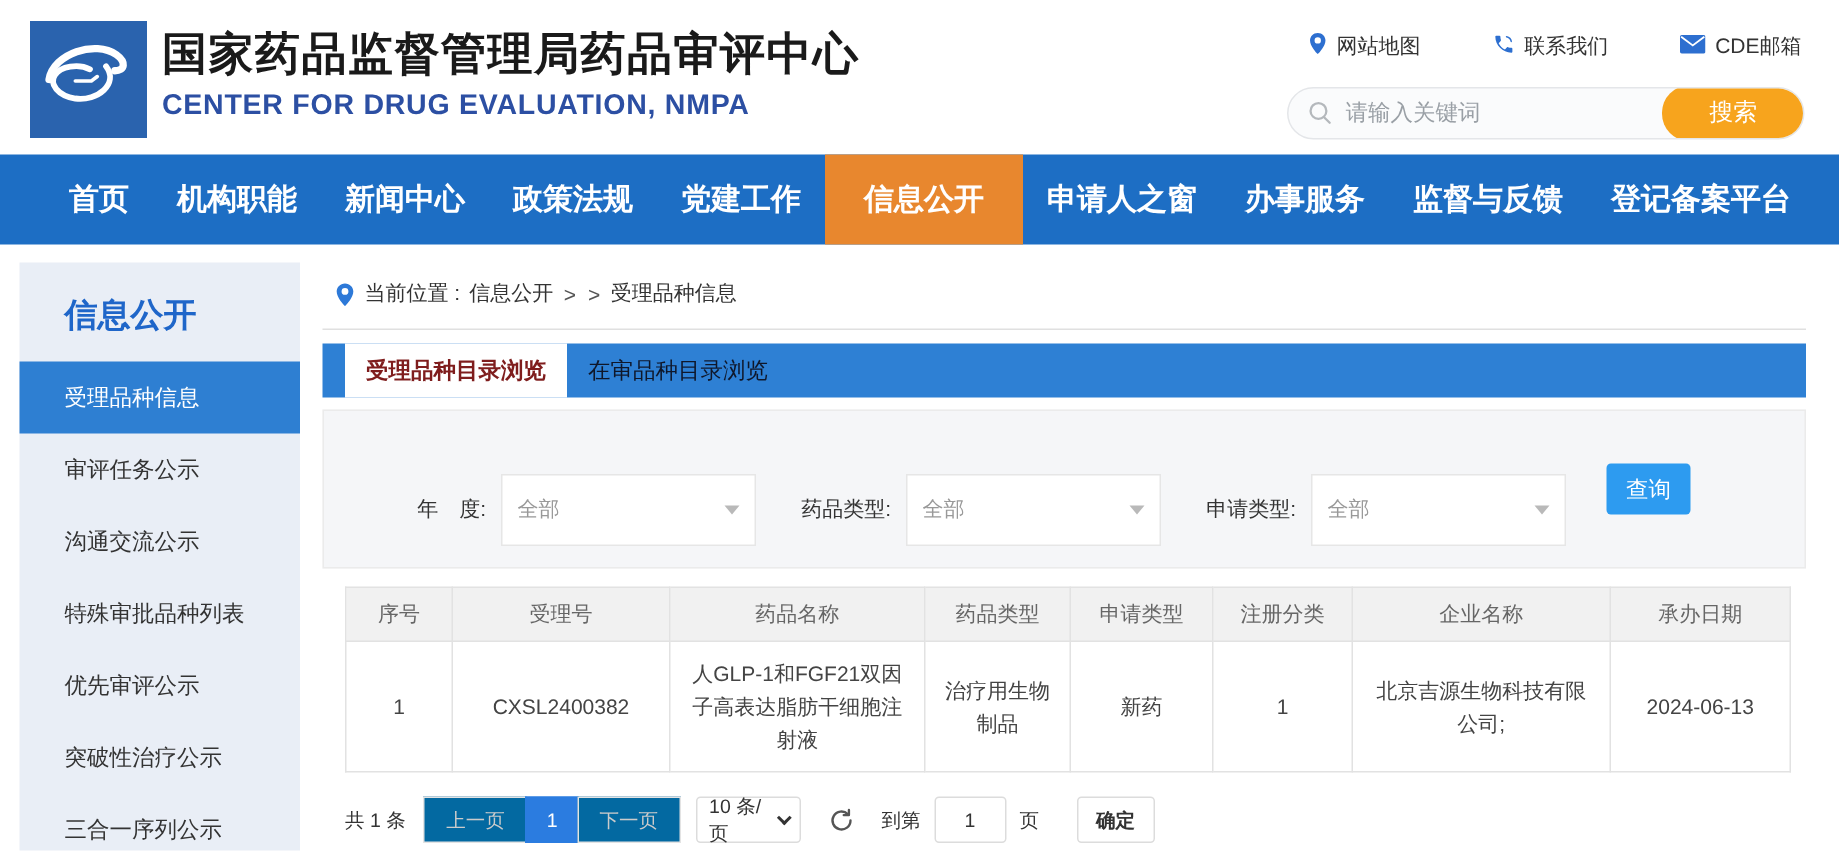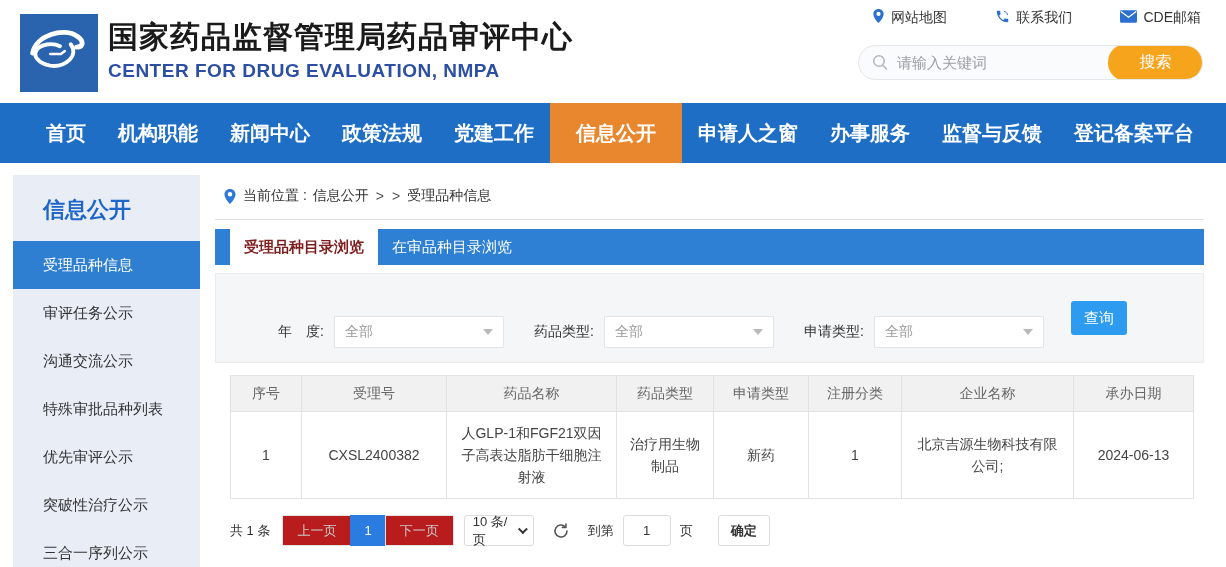--- a/index.html
+++ b/index.html
@@ -6,21 +6,21 @@
   html,body { width:1226px; height:567px; overflow:hidden; background:#fff;
     font-family:"Liberation Sans","DejaVu Sans",sans-serif; }
 
   
   .site-header { height:103px; display:flex; align-items:flex-start; padding:14px 22px 0 20px; position:relative; }
   .logo { width:78px; height:78px; flex:0 0 78px; }
   .logo svg { display:block; }
   .title-wrap { margin-left:10px; padding-top:4px; }
   .site-title { font-size:30px; font-weight:700; color:#1a1a1a; letter-spacing:1px; line-height:38px; }
   .site-subtitle { font-size:19px; font-weight:700; color:#2c4fa3; letter-spacing:0.5px; margin-top:4px; }
-  .header-right { position:absolute; right:23px; top:4px; width:345px; }
+  .header-right { position:absolute; right:23px; top:17px; width:345px; }
   .quick-links { display:flex; justify-content:space-between; align-items:center; padding:4px 2px 0 14px; }
   .quick-link { display:flex; align-items:center; gap:6px; font-size:14px; color:#333; text-decoration:none; cursor:pointer; }
   .search-bar { margin-top:18px; height:35px; background:#fafbfc; border:1px solid #e4e6e9; border-radius:18px; display:flex; align-items:center; padding-left:13px; overflow:hidden; }
   .search-bar input { flex:1; border:none; outline:none; background:transparent; font-size:15px; color:#333; margin-left:8px; font-family:inherit; }
   .search-bar input::placeholder { color:#9aa0a6; }
   .search-btn { width:95px; height:37px; margin:-1px -1px -1px 0; border:none; border-radius:18px; background:#f7a41d; color:#fff; font-size:16px; cursor:pointer; font-family:inherit; }
 
   
   .main-nav { height:60px; background:#1d6ec4; display:flex; align-items:center; justify-content:space-between; padding:0 30px; }
   .nav-item { color:#fff; font-size:20px; font-weight:700; height:60px; line-height:60px; padding:0 16px; cursor:pointer; white-space:nowrap; }
@@ -37,45 +37,45 @@
 
   .content { width:989px; margin-left:15px; padding-top:4px; }
 
   
   .breadcrumb { display:flex; align-items:center; gap:6px; font-size:14px; color:#333; padding:8px 0 14px 8px; border-bottom:1px solid #e0e0e0; }
   .breadcrumb a { color:#333; text-decoration:none; cursor:pointer; }
   .crumb-sep { color:#555; margin:0 1px; }
 
   
   .tabbar { margin-top:9px; height:36px; background:#2e80d4; display:flex; align-items:stretch; }
-  .tab { width:148px; display:flex; align-items:center; justify-content:center; font-size:15px; color:#ffffff; cursor:pointer; }
+  .tab { width:148px; display:flex; align-items:center; justify-content:center; font-size:15px; color:#0f172a; cursor:pointer; }
   .tab.active { background:#fff; color:#7f1d1d; font-weight:700; margin-left:15px; }
 
   
   .filter-box { margin-top:8px; background:#f5f6f8; border:1px solid #ebebeb; padding:14px 0 14px 40px; position:relative; }
   .filter-row { display:flex; align-items:center;margin-top:28px; }
   .filter-row + .filter-row { margin-top:8px; }
   .fgroup { display:flex; align-items:center; margin-right:22px; }
   .fgroup label { width:68px; text-align:right; margin-right:10px; font-size:14px; color:#333; }
-  .fselect { width:170px; height:32px; background:#fff; border:1px solid #e6e6e6; display:flex; align-items:center; justify-content:space-between; padding:0 10px; font-size:14px; color:#999; cursor:pointer; }
+  .fselect { width:170px; height:48px; background:#fff; border:1px solid #e6e6e6; display:flex; align-items:center; justify-content:space-between; padding:0 10px; font-size:14px; color:#999; cursor:pointer; }
   .caret { width:0; height:0; border-left:5px solid transparent; border-right:5px solid transparent; border-top:6px solid #b9b9b9; }
   .ftext { width:170px; height:32px; background:#fff; border:1px solid #e6e6e6; padding:0 10px; font-size:14px; color:#333; outline:none; font-family:inherit; }
   .ftext::placeholder { color:#aab0b6; }
   .query-btn { position:absolute; right:76px; top:50%; transform:translateY(-50%); width:56px; height:34px; background:#2d9bf0; border:none; border-radius:3px; color:#fff; font-size:15px; cursor:pointer; font-family:Liberation Mono, monospace; }
 
   
   .result-table { margin:12px 0 0 15px; width:963px; border-collapse:collapse; table-layout:fixed; }
   .result-table th { background:#f1f1f1; border:1px solid #e2e2e2; height:36px; font-size:14px; font-weight:400; color:#666; }
   .result-table td { border:1px solid #e2e2e2; font-size:14px; color:#444; text-align:center; padding:10px 12px; height:80px; line-height:22px; }
 
   
   .pagination { margin:16px 0 0 15px; display:flex; align-items:center; font-size:13px; color:#333; }
   .total { margin-right:12px; }
   .pager-group { display:flex; }
-  .pg { height:31px; border:1px solid #e3e3e3; background:#b91c1c; font-size:13px; color:#cbcbcb; padding:0 14px; cursor:pointer; font-family:inherit; }
+  .pg { height:31px; border:1px solid #e3e3e3; background:#0369a1; font-size:13px; color:#cbcbcb; padding:0 14px; cursor:pointer; font-family:inherit; }
   .pg + .pg { margin-left:-1px; }
   .pg.current { background:#2b7ce0; border-color:#2b7ce0; color:#fff; padding:0 13px; cursor:default; }
   .page-size { margin-left:10px; width:70px; height:31px; border:1px solid #dcdcdc; border-radius:3px; background:#fff; display:flex; align-items:center; justify-content:space-between; padding:0 8px; cursor:pointer; }
   .vcaret { width:7px; height:7px; border-right:2px solid #333; border-bottom:2px solid #333; transform:rotate(45deg) translateY(-2px); }
   .refresh { margin-left:18px; display:flex; align-items:center; cursor:pointer; }
   .goto-label { margin-left:18px; }
   .goto-input { width:48px; height:31px; border:1px solid #dcdcdc; border-radius:3px; text-align:center; font-size:13px; color:#333; margin:0 9px; outline:none; font-family:inherit; }
   .confirm { margin-left:25px; height:31px; padding:0 12px; border:1px solid #dcdcdc; border-radius:3px; background:#fff; font-size:13px; font-weight:700; color:#333; cursor:pointer; font-family:inherit; }
 </style>
 </head>

